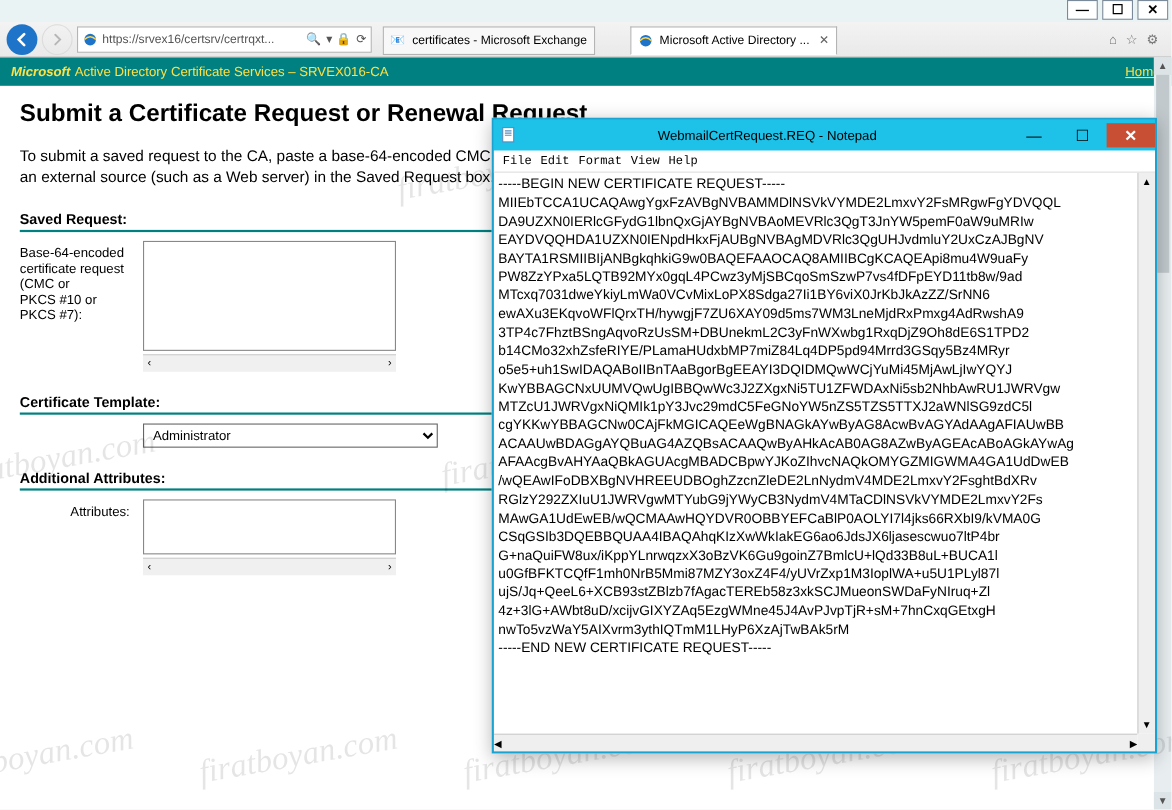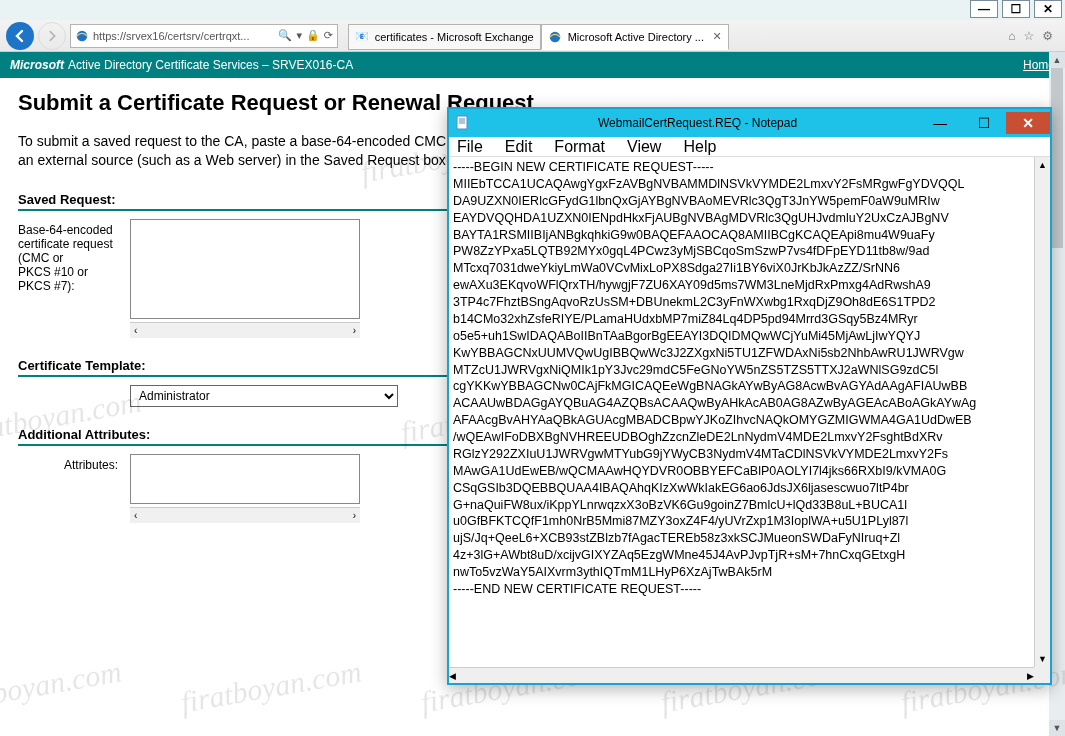--- a/index.html
+++ b/index.html
@@ -58,33 +58,33 @@
 .tabs-area { display:flex; margin-left: 10px; gap:0; flex:1; }
 .tab {
   height: 26px; min-width: 188px;
   background: #f8f8f8;
   border: 1px solid #b4b4b4;
   display: flex; align-items:center;
   padding: 0 6px; font-size: 11px;
   gap: 6px;
   margin-top: 2px;
 }
-.tab.active { background: #fff; border-bottom-color:#fff; }
+.tab.active { background: #fff; border-bottom-color:#fff;margin-left:32px; }
 .tab .x { margin-left:auto; color:#666; }
 .right-tools { display:flex; gap:8px; color:#777; margin-left:auto; padding-right:6px; }
 
 
 .page {
   position: absolute; top: 52px; left: 0; right: 0; bottom: 0;
   background: #fff;
   overflow: auto;
 }
 .teal-header {
   background: #008080;
-  color: #ffffff;
+  color: #fde047;
   padding: 6px 10px;
   display:flex; align-items:flex-end;
 }
 .teal-header .brand { font-style: italic; font-weight:bold; margin-right:4px; }
 .teal-header .link { margin-left:auto; text-decoration: underline; }
 .content { padding: 12px 18px; font-size: 14px; color:#000; }
 h2.page-title { font-size: 22px; font-weight: bold; margin-bottom: 16px; }
 .intro { font-size: 14px; line-height:1.35; margin-bottom: 22px; }
 .section-label {
   font-size: 13px; font-weight: bold;
@@ -125,23 +125,24 @@
 }
 .np-icon { width:16px; height:16px; margin-right:6px; }
 .np-title { flex:1; text-align:center; font-size:12px; color:#000; }
 .np-btns { display:flex; }
 .np-btn { width:44px; height:22px; display:flex; align-items:center; justify-content:center; font-size:14px; }
 .np-min { background:transparent; }
 .np-max { background:transparent; }
 .np-close { background:#c94f34; color:#fff; font-weight:bold; }
 .np-menu {
   height: 20px; background:#fff;
-  display:flex; gap:22px; padding:0 8px;
-  font-size:16px; align-items:center;
+  display:flex; gap:8px; padding:0 8px;
+  font-size:11px; align-items:center;
   border-bottom:1px solid #ddd;
+  font-family:Liberation Mono, monospace;
 }
 .np-body {
   position: relative;
   height: calc(100% - 48px);
   overflow: hidden;
 }
 .np-text {
   position:absolute; top:0; left:0; right:16px; bottom:16px;
   padding: 2px 4px;
   white-space: pre;

